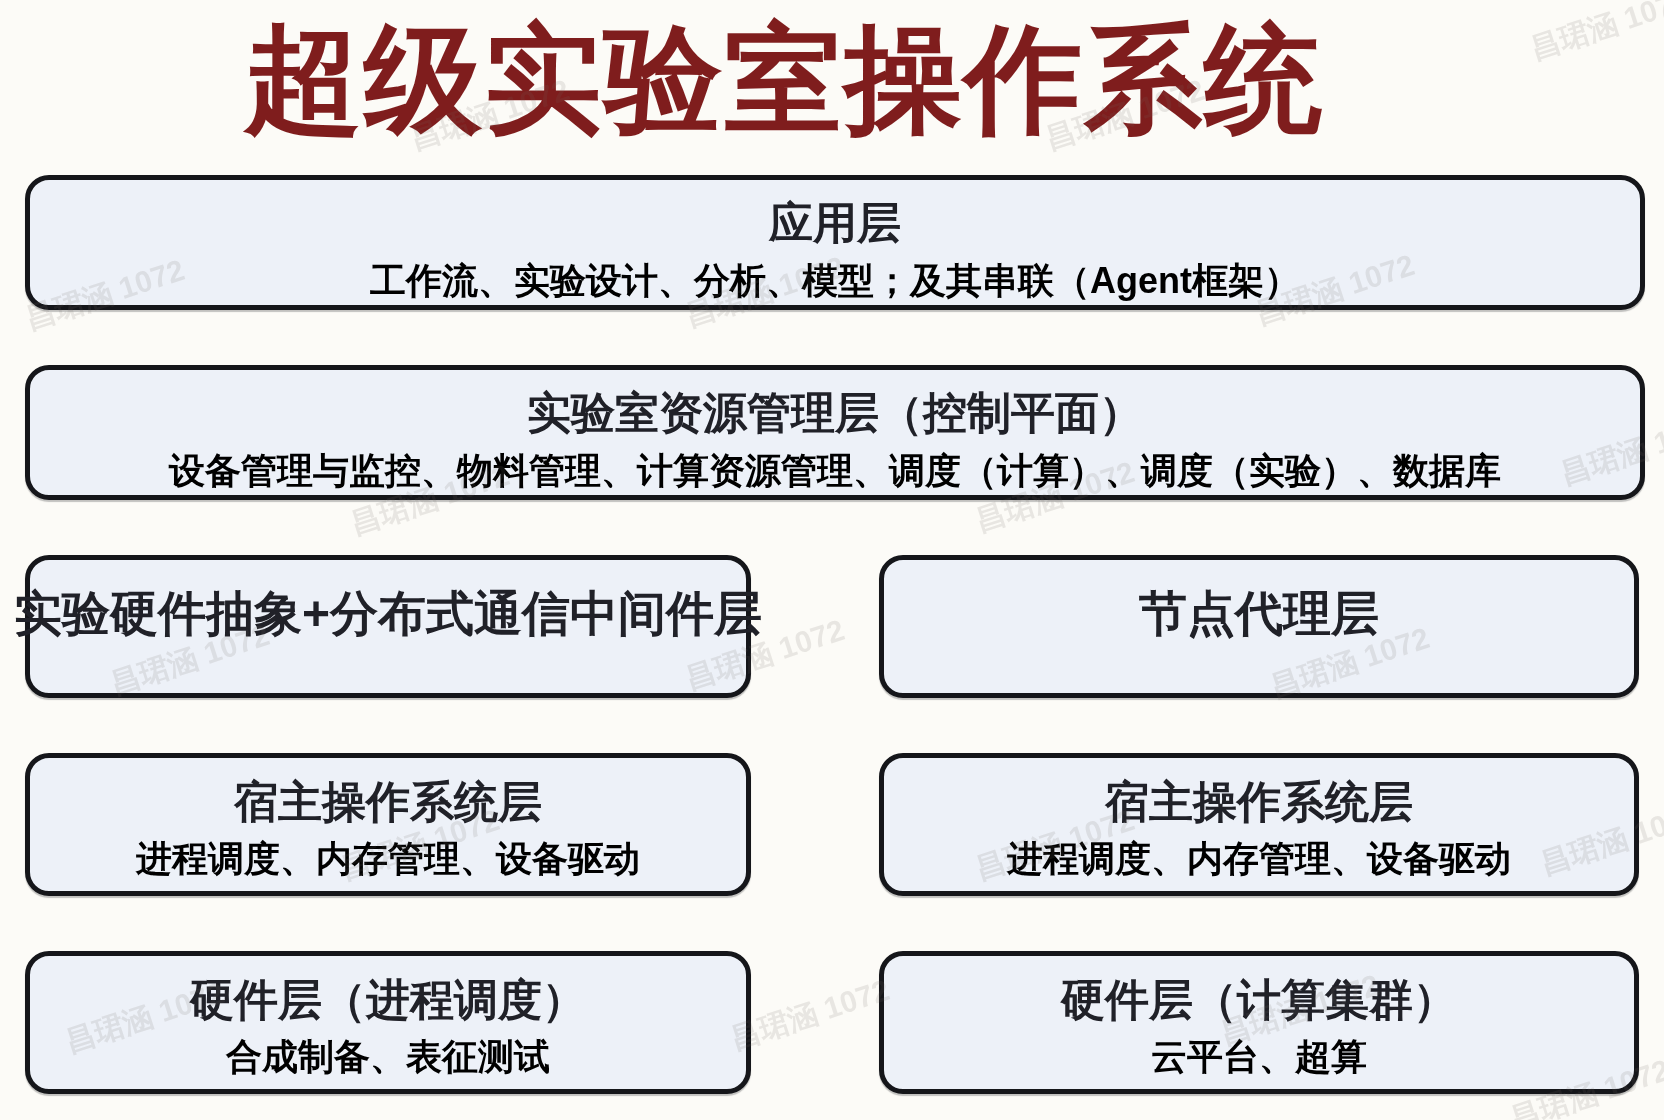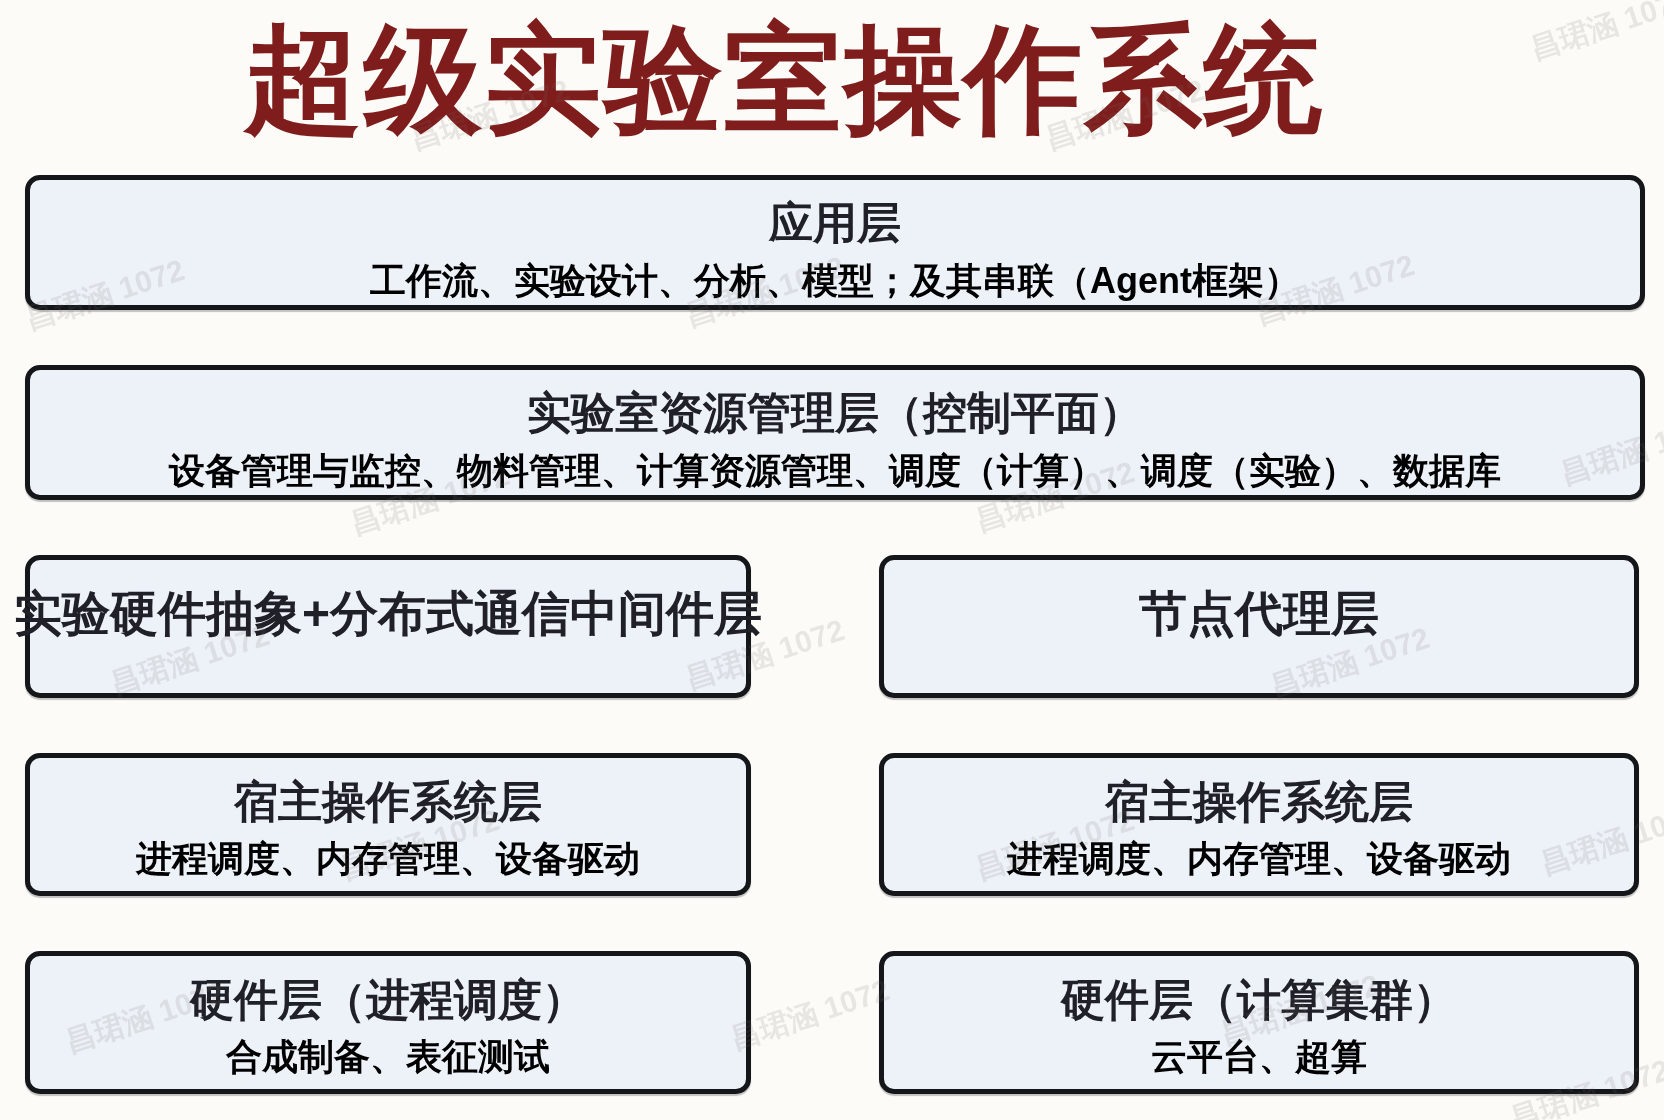--- a/index.html
+++ b/index.html
@@ -30,21 +30,21 @@
     padding-right: 96px;
     font-size: 118px;
     font-weight: 900;
     letter-spacing: 2px;
     color: #7f1d1d;
     white-space: nowrap;
   }
   .box {
     background: #edf1f8;
     border: 5px solid #15161a;
-    border-radius: 15px;
+    border-radius: 24px;
     box-sizing: border-box;
     display: flex;
     flex-direction: column;
     align-items: center;
     justify-content: center;
     box-shadow: 0 2px 1px rgba(20,20,25,0.25);
     color: #202128;
     text-align: center;
   }
   .box.full {

